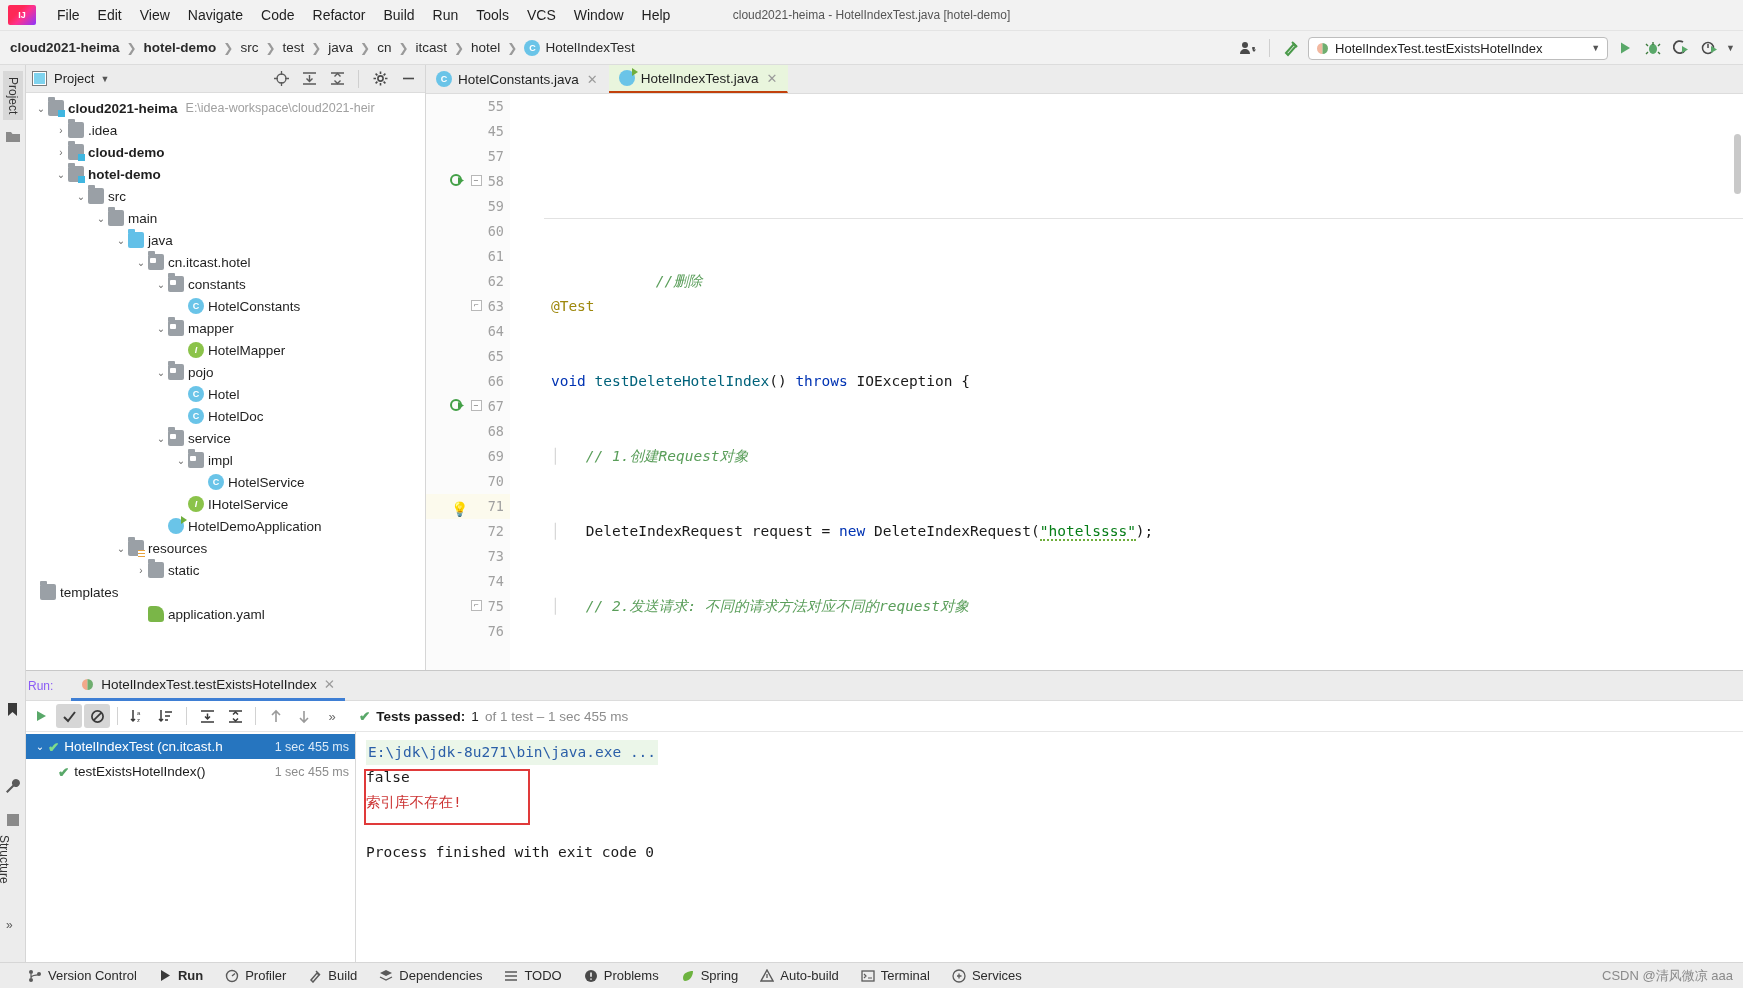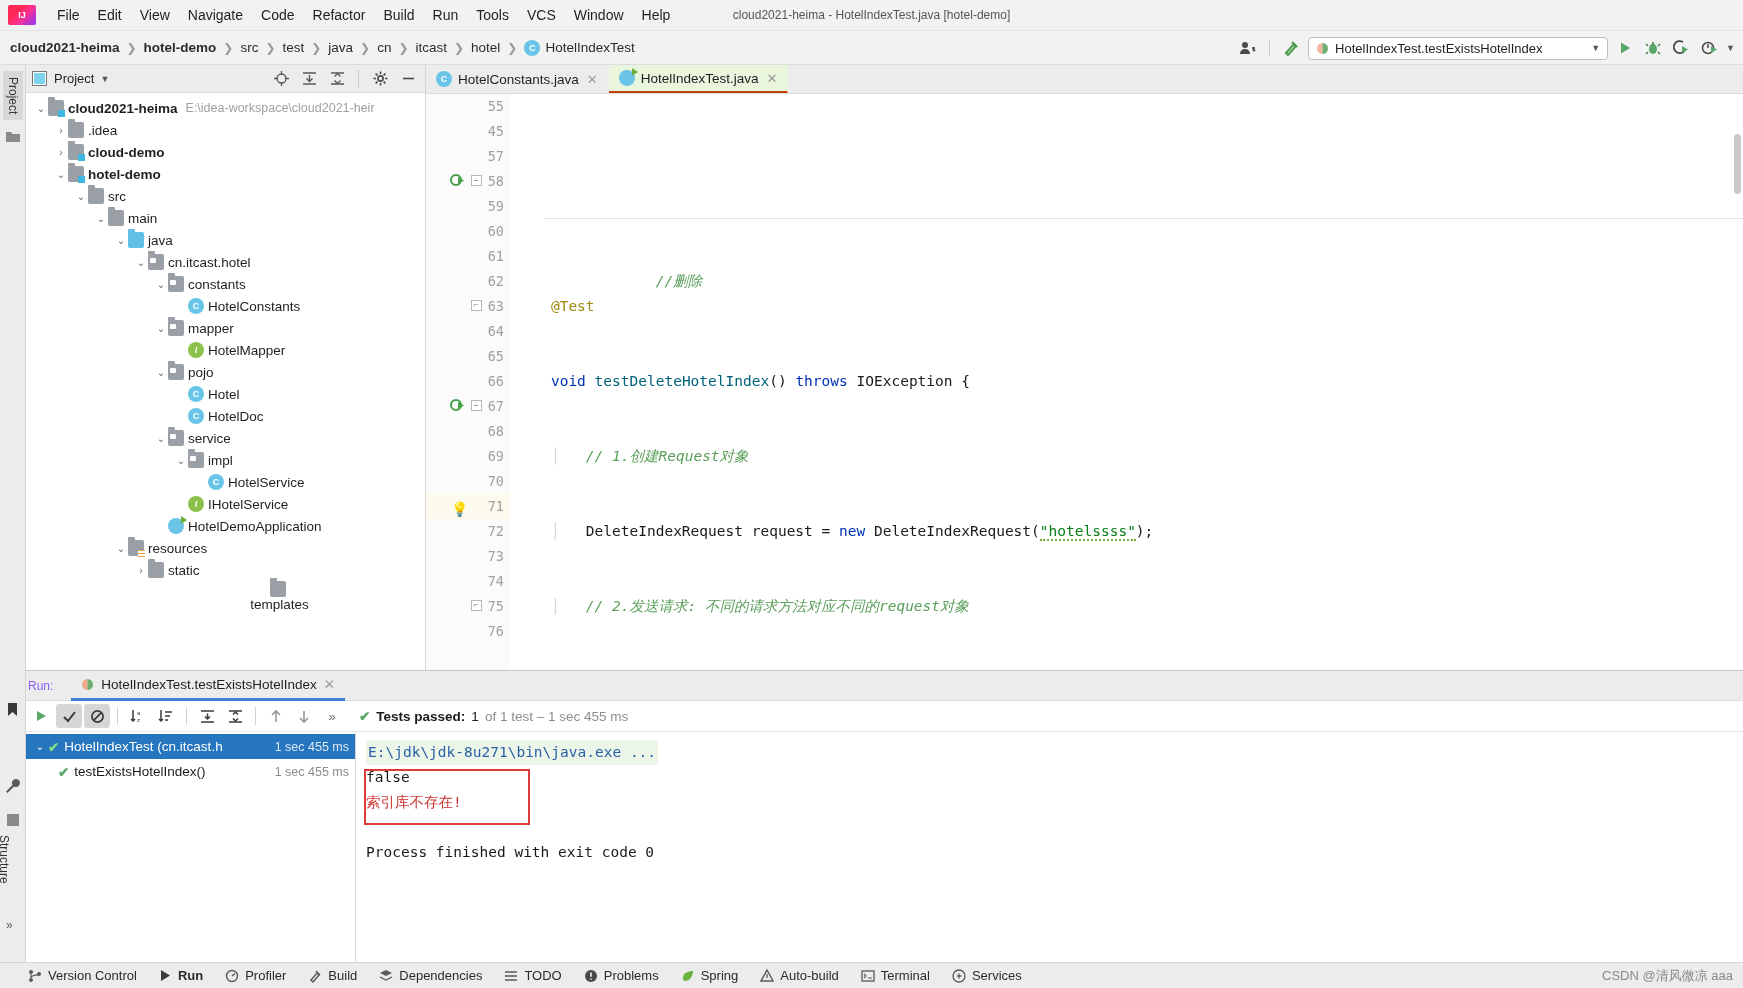--- a/index.html
+++ b/index.html
@@ -508,24 +508,29 @@
           <div class="tree-row" style="padding-left: 88px;">
             <span class="twisty">⌄</span>
             <span class="ico ico-folder res"></span>
             <span class="tree-label">resources</span>
           </div>
           <div class="tree-row" style="padding-left: 108px;">
             <span class="twisty">›</span>
             <span class="ico ico-folder"></span>
             <span class="tree-label">static</span>
           </div>
-          <div class="tree-row" style="padding-left: 108px; flex-direction: column;">
+          <div class="tree-row" style="">
             <span class="twisty"></span>
             <span class="ico ico-folder"></span>
             <span class="tree-label">templates</span>
+          </div>
+          <div class="tree-row" style="padding-left: 108px;">
+            <span class="twisty"></span>
+            <span class="ico ico-yaml"></span>
+            <span class="tree-label">application.yaml</span>
           </div>
         </div>
     </div>
 
     <div class="editor-area">
       <div class="tabbar">
         <div class="etab">
           <span class="ico ico-class">C</span>
           <span>HotelConstants.java</span>
           <span class="x">✕</span>

